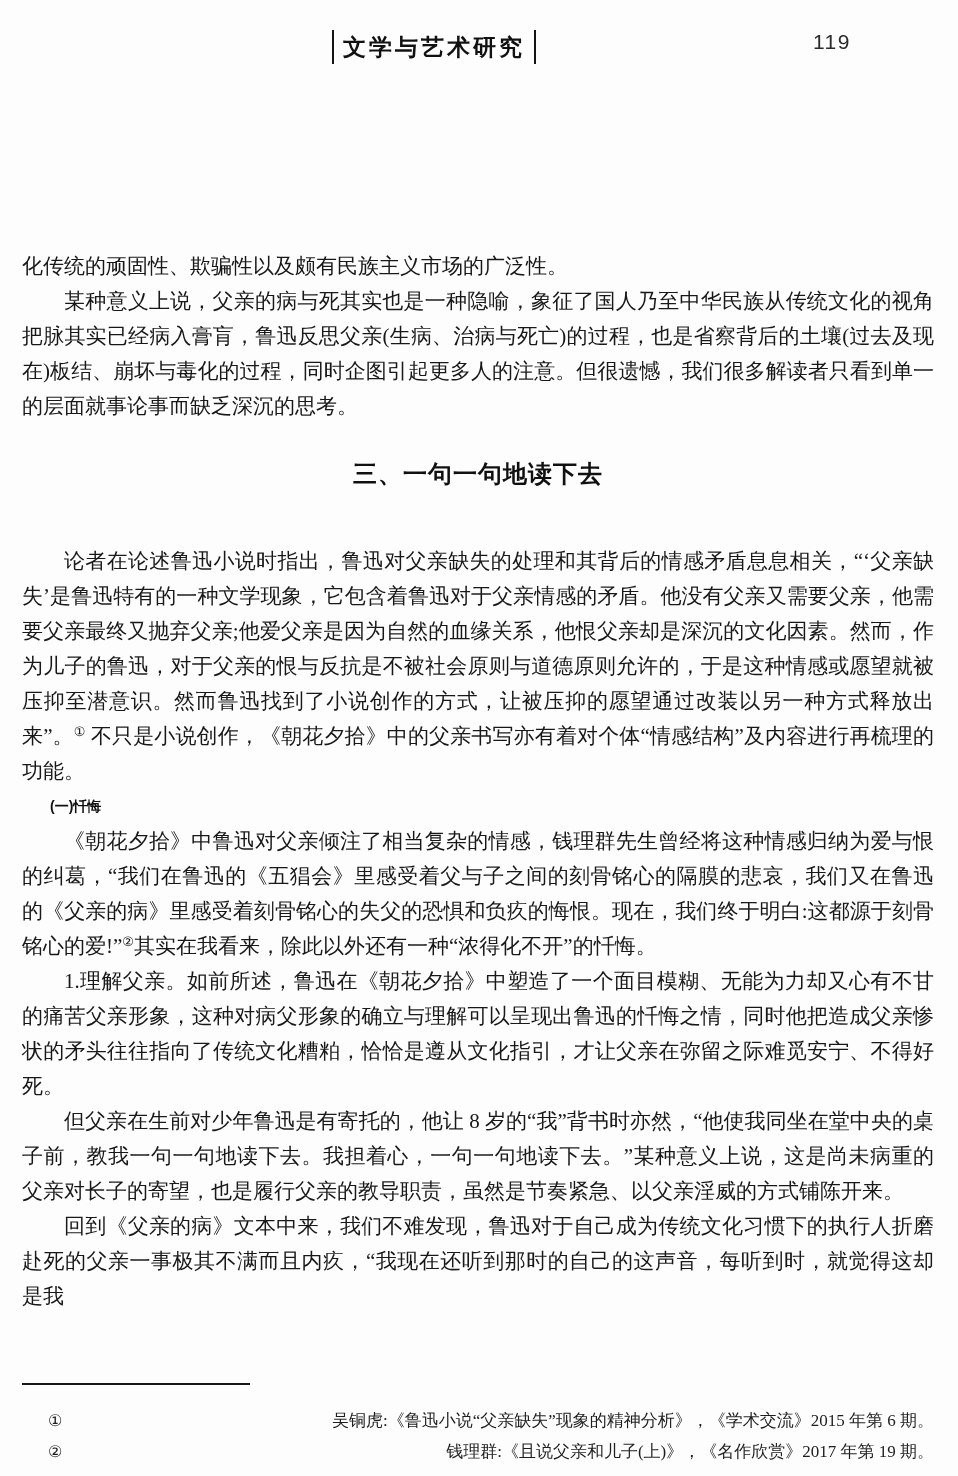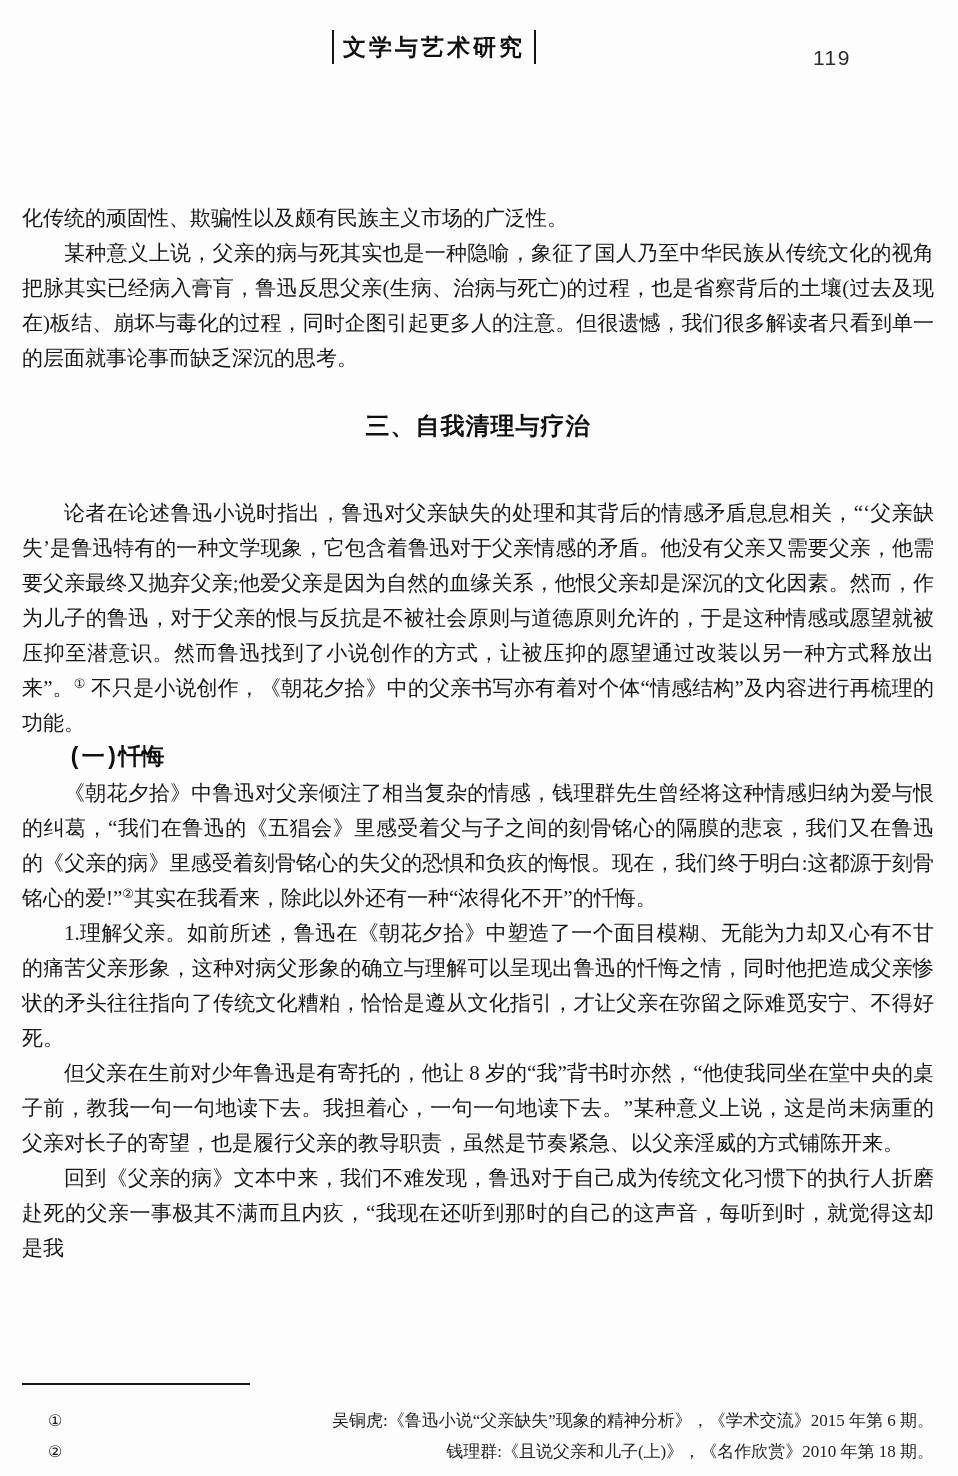--- a/index.html
+++ b/index.html
@@ -28,58 +28,58 @@
   .journal-title {
     font-family: "Liberation Sans", "DejaVu Sans", sans-serif;
     font-weight: 700;
     font-size: 23px;
     letter-spacing: 3px;
     padding: 0 9px;
     white-space: nowrap;
     color: #111;
   }
   .page-number {
-    position: absolute; left: 813px; top: 16px;
+    position: absolute; left: 813px; top: 0;
     font-family: "Liberation Sans", "DejaVu Sans", sans-serif;
     font-size: 21px;
     letter-spacing: 1.5px;
     color: #2b2b2b;
   }
 
   
   .content {
     position: absolute;
     top: 201px; left: 22px;
     width: 912px;
     font-size: 21px;
     line-height: 35px;
     text-align: justify;
     color: #181818;
   }
   .para { text-indent: 2em; }
-  .para-continuation { text-indent: 0; }
+  .para-continuation { text-indent: 0; margin-top: 48px; }
 
   .section-heading {
     text-align: center;
     text-indent: 0;
     font-family: "Liberation Sans", "DejaVu Sans", sans-serif;
     font-weight: 700;
     font-size: 24px;
     line-height: 40px;
     margin-top: 30px;
     margin-bottom: 50px;
     letter-spacing: 1px;
     color: #101010;
   }
 
   .subsection-heading {
     text-indent: 2em;
-    font-family: Liberation Mono, monospace;
+    font-family: Liberation Sans, sans-serif;
     font-weight: 700;
-    font-size: 23px;
+    font-size: 14px;
     line-height: 35px;
     color: #101010;
   }
 
   .fn-ref {
     font-size: 13px;
     line-height: 0;
     vertical-align: 7px;
   }
 
@@ -121,21 +121,21 @@
     </div>
     <div class="page-number">119</div>
   </div>
 
   <div class="content">
 
     <div class="para para-continuation">化传统的顽固性、欺骗性以及颇有民族主义市场的广泛性。</div>
 
     <div class="para">某种意义上说，父亲的病与死其实也是一种隐喻，象征了国人乃至中华民族从传统文化的视角把脉其实已经病入膏肓，鲁迅反思父亲(生病、治病与死亡)的过程，也是省察背后的土壤(过去及现在)板结、崩坏与毒化的过程，同时企图引起更多人的注意。但很遗憾，我们很多解读者只看到单一的层面就事论事而缺乏深沉的思考。</div>
 
-    <div class="section-heading">三、自我清理与疗治</div>
+    <div class="section-heading">三、一句一句地读下去</div>
 
     <div class="para"><span>论者在论述鲁迅小说时指出，鲁迅对父亲缺失的处理和其背后的情感矛盾息息相关，“‘父亲缺失’是鲁迅特有的一种文学现象，它包含着鲁迅对于父亲情感的矛盾。他没有父亲又需要父亲，他需要父亲最终又抛弃父亲;他爱父亲是因为自然的血缘关系，他恨父亲却是深沉的文化因素。然而，作为儿子的鲁迅，对于父亲的恨与反抗是不被社会原则与道德原则允许的，于是这种情感或愿望就被压抑至潜意识。然而鲁迅找到了小说创作的方式，让被压抑的愿望通过改装以另一种方式释放出来”。</span><sup class="fn-ref">①</sup><span> 不只是小说创作，《朝花夕拾》中的父亲书写亦有着对个体“情感结构”及内容进行再梳理的功能。</span></div>
 
     <div class="subsection-heading">(一)忏悔</div>
 
     <div class="para"><span>《朝花夕拾》中鲁迅对父亲倾注了相当复杂的情感，钱理群先生曾经将这种情感归纳为爱与恨的纠葛，“我们在鲁迅的《五猖会》里感受着父与子之间的刻骨铭心的隔膜的悲哀，我们又在鲁迅的《父亲的病》里感受着刻骨铭心的失父的恐惧和负疚的悔恨。现在，我们终于明白:这都源于刻骨铭心的爱!”</span><sup class="fn-ref">②</sup><span>其实在我看来，除此以外还有一种“浓得化不开”的忏悔。</span></div>
 
     <div class="para">1.理解父亲。如前所述，鲁迅在《朝花夕拾》中塑造了一个面目模糊、无能为力却又心有不甘的痛苦父亲形象，这种对病父形象的确立与理解可以呈现出鲁迅的忏悔之情，同时他把造成父亲惨状的矛头往往指向了传统文化糟粕，恰恰是遵从文化指引，才让父亲在弥留之际难觅安宁、不得好死。</div>
 
     <div class="para">但父亲在生前对少年鲁迅是有寄托的，他让 8 岁的“我”背书时亦然，“他使我同坐在堂中央的桌子前，教我一句一句地读下去。我担着心，一句一句地读下去。”某种意义上说，这是尚未病重的父亲对长子的寄望，也是履行父亲的教导职责，虽然是节奏紧急、以父亲淫威的方式铺陈开来。</div>
@@ -147,17 +147,17 @@
 
   <div class="footnote-sep"></div>
 
   <div class="footnotes">
     <div class="footnote">
       <span class="fn-marker">①</span>
       <span class="fn-text">吴铜虎:《鲁迅小说“父亲缺失”现象的精神分析》，《学术交流》2015 年第 6 期。</span>
     </div>
     <div class="footnote">
       <span class="fn-marker">②</span>
-      <span class="fn-text">钱理群:《且说父亲和儿子(上)》，《名作欣赏》2010 年第 18 期。</span>
+      <span class="fn-text">钱理群:《且说父亲和儿子(上)》，《名作欣赏》2017 年第 19 期。</span>
     </div>
   </div>
 
 </div>
 
 </body></html>

